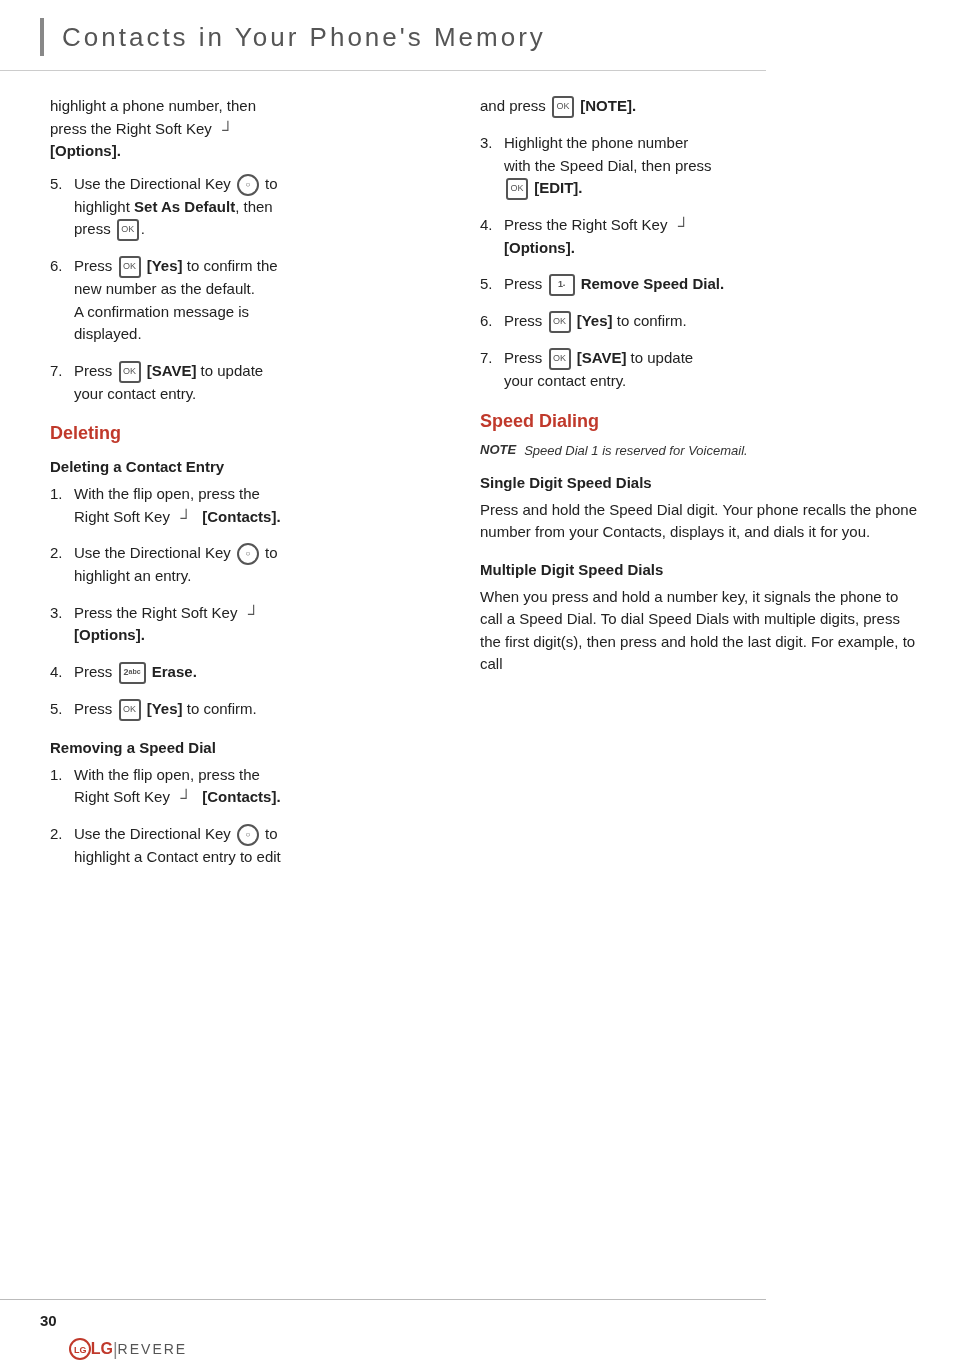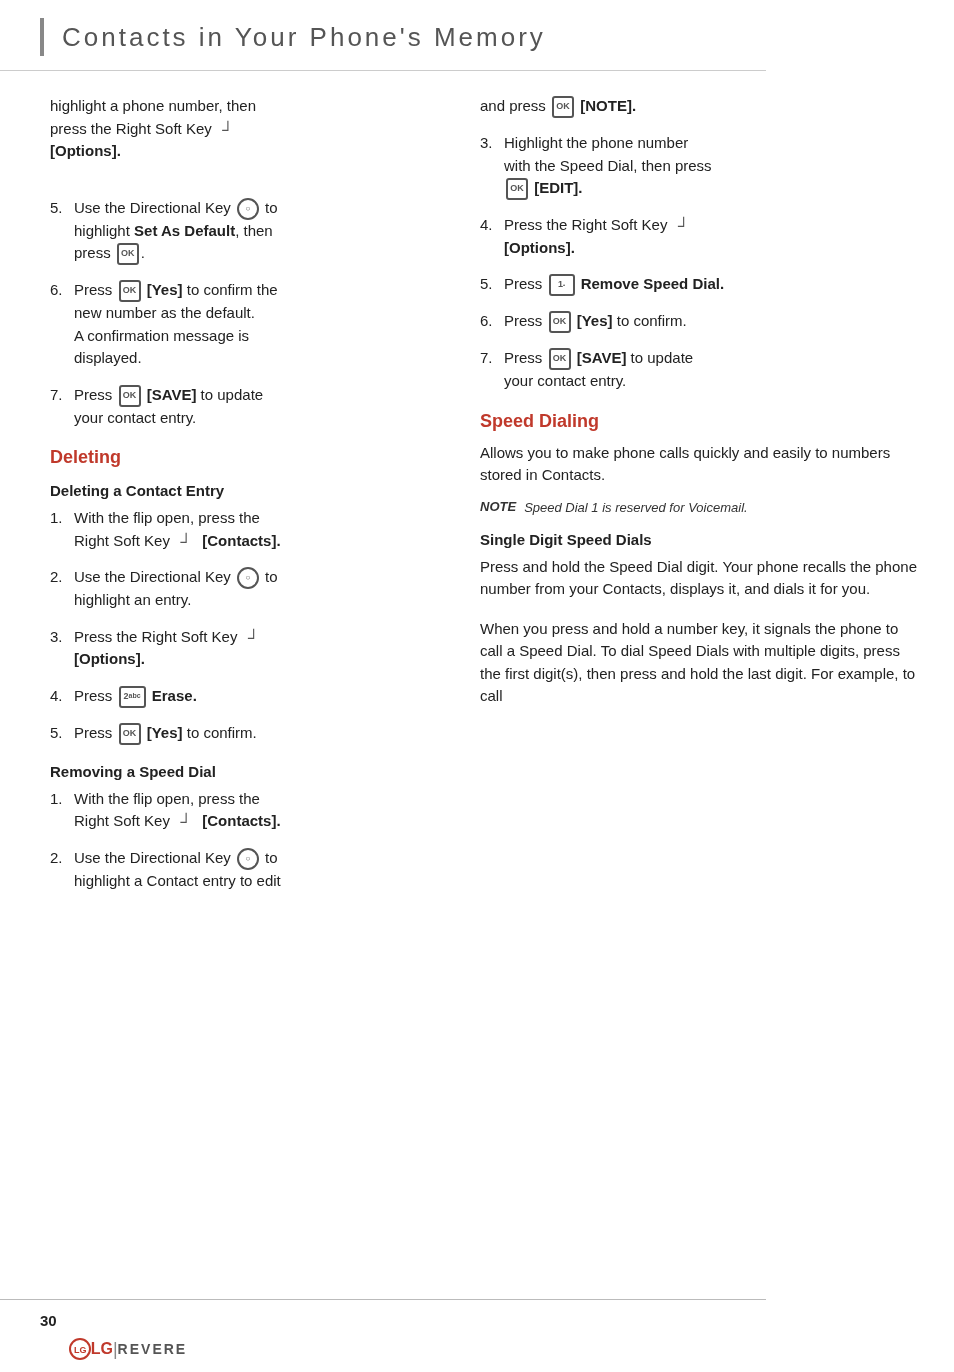--- a/index.html
+++ b/index.html
@@ -53,21 +53,21 @@
     
     .right-col {
       width: 494px;
       padding: 0 30px 0 20px;
       flex-shrink: 0;
     }
     .bold-text {
       font-weight: bold;
     }
     p.intro-para {
-      margin-bottom: 34px;
+      margin-bottom: 10px;
       line-height: 1.5;
     }
     
     .num-list {
       list-style: none;
       padding: 0;
       margin-bottom: 18px;
     }
     .num-list li {
       display: flex;
@@ -99,21 +99,21 @@
     
     .icon-ok {
       display: inline-flex;
       align-items: center;
       justify-content: center;
       width: 22px;
       height: 22px;
       border: 2px solid #555;
       border-radius: 3px;
       font-size: 9px;
-      font-weight: bold;
+      font-weight: normal;
       color: #555;
       vertical-align: middle;
       margin: 0 2px;
       letter-spacing: 0;
     }
     .icon-dir {
       display: inline-flex;
       align-items: center;
       justify-content: center;
       width: 22px;
@@ -189,21 +189,21 @@
       align-items: center;
       margin-top: 26px;
     }
     .footer-lg {
       font-size: 16px;
       font-weight: bold;
       color: #c0392b;
     }
     .footer-brand {
       font-size: 14px;
-      font-weight: bold;
+      font-weight: normal;
       letter-spacing: 2px;
       color: #555;
       text-transform: uppercase;
     }
     .footer-sep {
       color: #888;
       font-size: 18px;
     }
   </style>
 </head>
@@ -373,31 +373,31 @@
           <span class="item-content">
             Press <span class="icon-ok">OK</span>
             <span class="bold-text">[SAVE]</span> to update<br>
             your contact entry.
           </span>
         </li>
       </ol>
 
       <div class="section-heading">Speed Dialing</div>
 
-      <p style="margin-bottom:12px; line-height:1.5;">Allows you to make phone calls quickly and easily to numbers stored in Contacts.</p>
 
       <div class="note-block">
         <span class="note-label">NOTE</span>
         <span class="note-text">Speed Dial 1 is reserved for Voicemail.</span>
       </div>
 
       <div class="sub-heading">Single Digit Speed Dials</div>
 
       <p style="margin-bottom:17px; line-height:1.5;">Press and hold the Speed Dial digit. Your phone recalls the phone number from your Contacts, displays it, and dials it for you.</p>
 
+      <div class="sub-heading">Multiple Digit Speed Dials</div>
 
       <p style="margin-bottom:14px; line-height:1.5;">When you press and hold a number key, it signals the phone to call a Speed Dial. To dial Speed Dials with multiple digits, press the first digit(s), then press and hold the last digit. For example, to call</p>
     </div>
 
   </div>
 
   <div class="page-footer">
     <span class="footer-page-num">30</span>
     <div class="footer-logo">
       <svg width="22" height="22" viewBox="0 0 22 22">

